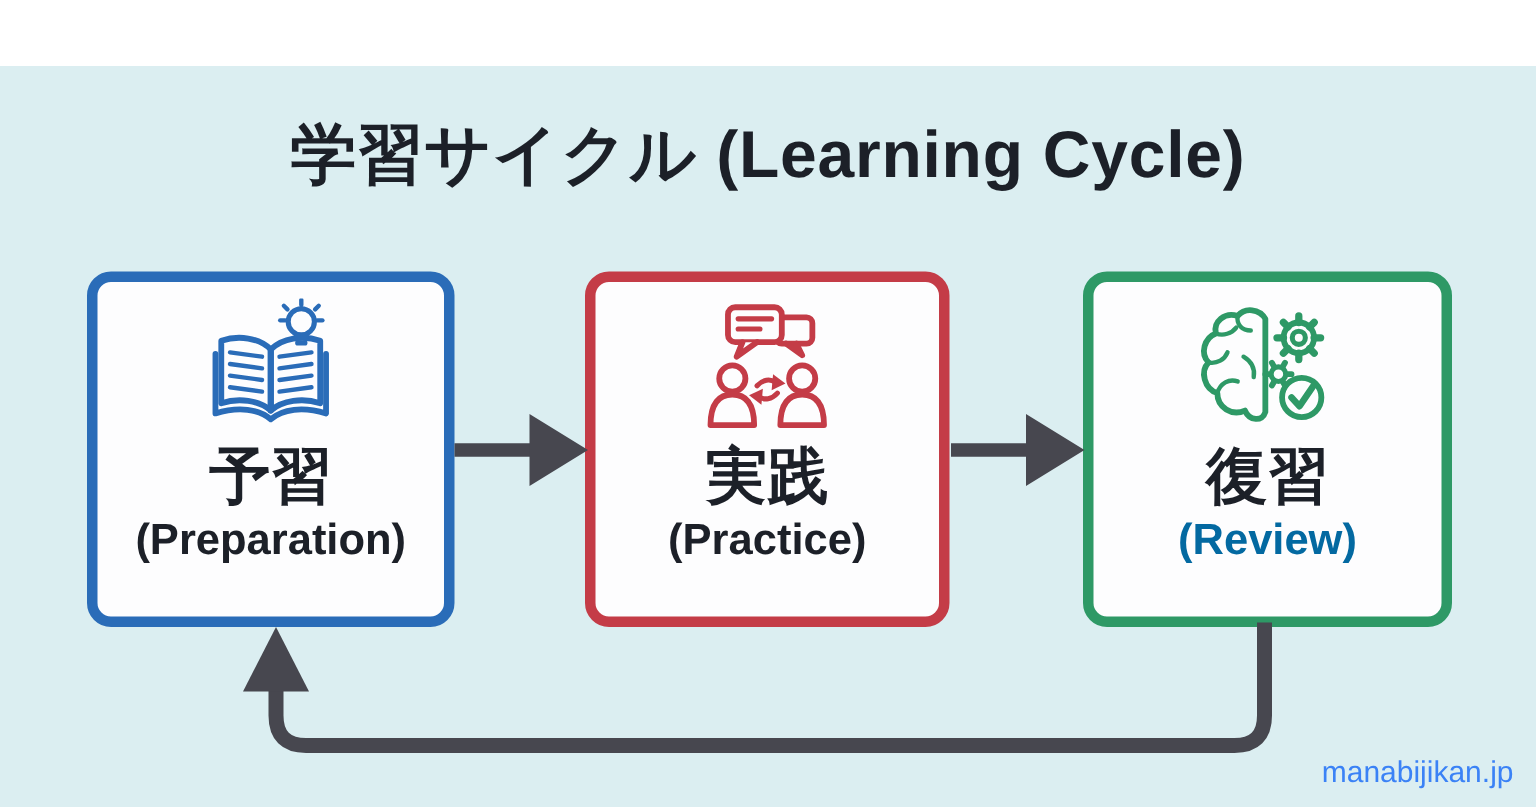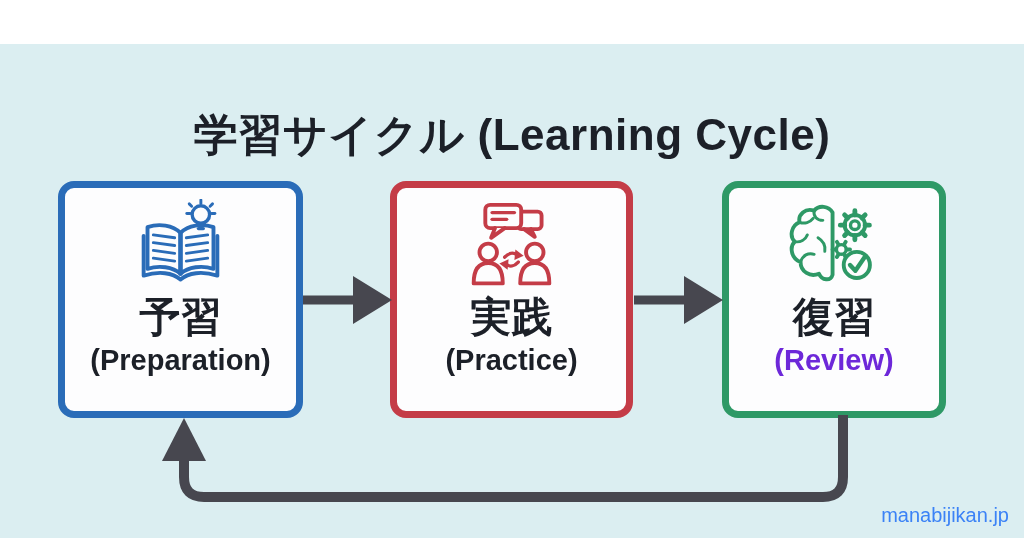--- a/index.html
+++ b/index.html
@@ -21,21 +21,21 @@
 
   .step-box {
     position: absolute; top: 181px; height: 237px;
     background: #fdfdfe;
     border: 7px solid currentColor; border-radius: 16px;
     display: flex; flex-direction: column; align-items: center;
     padding-top: 11px;
   }
   .step-box.prep   { left: 58px;  width: 245px; }
   .step-box.prac   { left: 390px; width: 243px; }
-  .step-box.rev    { left: 722px; width: 224px; }
+  .step-box.rev    { left: 722px; width: 246px; }
 
   .step-icon { width: 97px; height: 97px; flex: 0 0 auto; }
   .step-icon svg { width: 100%; height: 100%; display: block; }
 
   .kanji {
     margin-top: -2px; font-size: 41px; font-weight: 800;
     line-height: 1.15; color: #1c2028;
   }
   .english {
     margin-top: 3px; font-size: 29px; font-weight: 800;
@@ -58,21 +58,21 @@
     font-size: 20px; font-weight: 400; color: #34434b;
   }
 </style>
 </head>
 <body>
 
 <div class="page" style="background-color: rgb(255, 255, 255);">
 
   <div class="canvas" style="background-color: rgb(219, 238, 241);"></div>
 
-  <div class="page-title" style="color: rgb(28, 32, 40); margin-top: 32px;">学習サイクル (Learning Cycle)</div>
+  <div class="page-title" style="color: rgb(28, 32, 40);">学習サイクル (Learning Cycle)</div>
 
   <div class="step-box prac" style="color: rgb(196, 60, 71); background-color: rgb(253, 253, 254);">
     <div class="step-icon">
       <svg viewBox="0 0 100 100" fill="none" stroke="currentColor" stroke-width="4" stroke-linecap="round" stroke-linejoin="round">
 
         <rect x="56" y="13" width="25" height="18" rx="4"></rect>
         <path d="M70,31 L74,39 L63,31"></path>
 
         <rect x="23" y="6" width="37" height="24" rx="5" fill="#fdfdfe"></rect>
         <path d="M33,30 L29,40 L43,30" fill="#fdfdfe"></path>
@@ -142,21 +142,21 @@
         <path d="M81.5,27 L86,27 M78.4,34.4 L81.6,37.6 M71,37.5 L71,42 M63.6,34.4 L60.4,37.6 M60.5,27 L56,27 M63.6,19.6 L60.4,16.4 M71,16.5 L71,12 M78.4,19.6 L81.6,16.4" stroke-width="5"></path>
 
         <circle cx="57" cy="52" r="5" stroke-width="3.5"></circle>
         <path d="M63,52 L66,52 M60,57.2 L61.5,59.8 M54,57.2 L52.5,59.8 M51,52 L48,52 M54,46.8 L52.5,44.2 M60,46.8 L61.5,44.2" stroke-width="4"></path>
 
         <circle cx="73" cy="68" r="13.5"></circle>
         <path d="M66,68 L71.5,74 L81,60" stroke-width="4.5"></path>
       </svg>
     </div>
     <div class="kanji" style="color: rgb(28, 32, 40);">復習</div>
-    <div class="english" style="color: #6d28d9;">(Review)</div>
+    <div class="english" style="color: #0369a1;">(Review)</div>
   </div>
 
   <div class="flow-arrow a1" style="color: rgb(71, 71, 79);">
     <svg viewBox="0 0 92 60">
       <line x1="2" y1="30" x2="54" y2="30" stroke="currentColor" stroke-width="9"></line>
       <polygon points="52,6 52,54 91,30" fill="currentColor"></polygon>
     </svg>
   </div>
 
   <div class="flow-arrow a2" style="color: rgb(71, 71, 79);">

